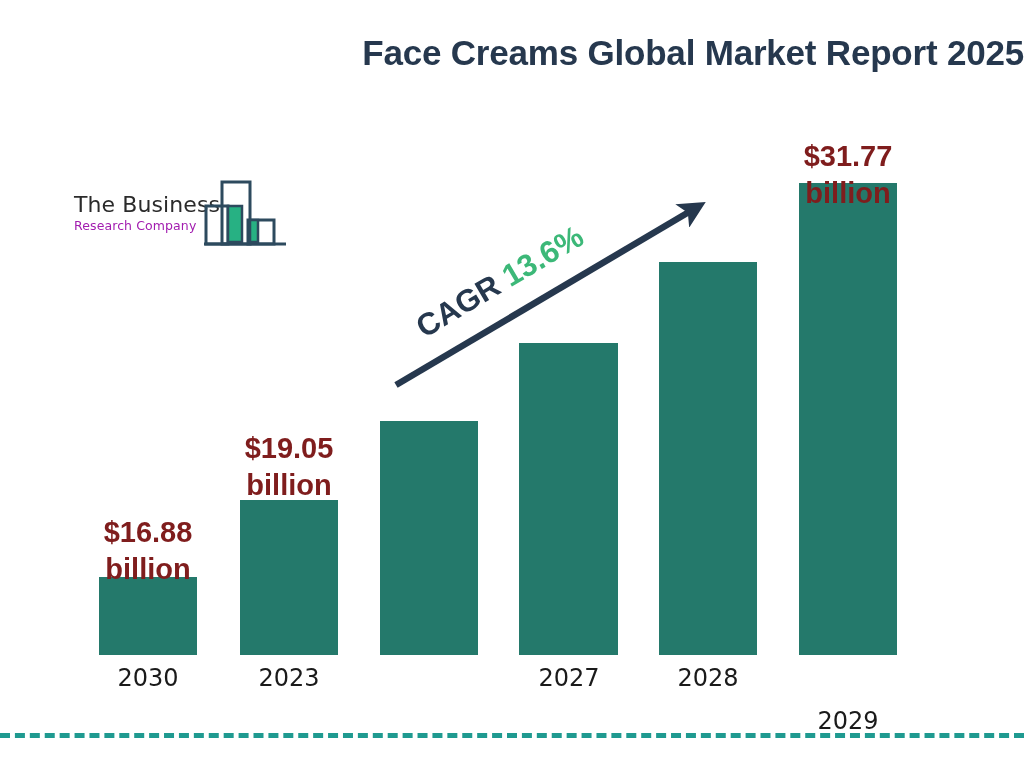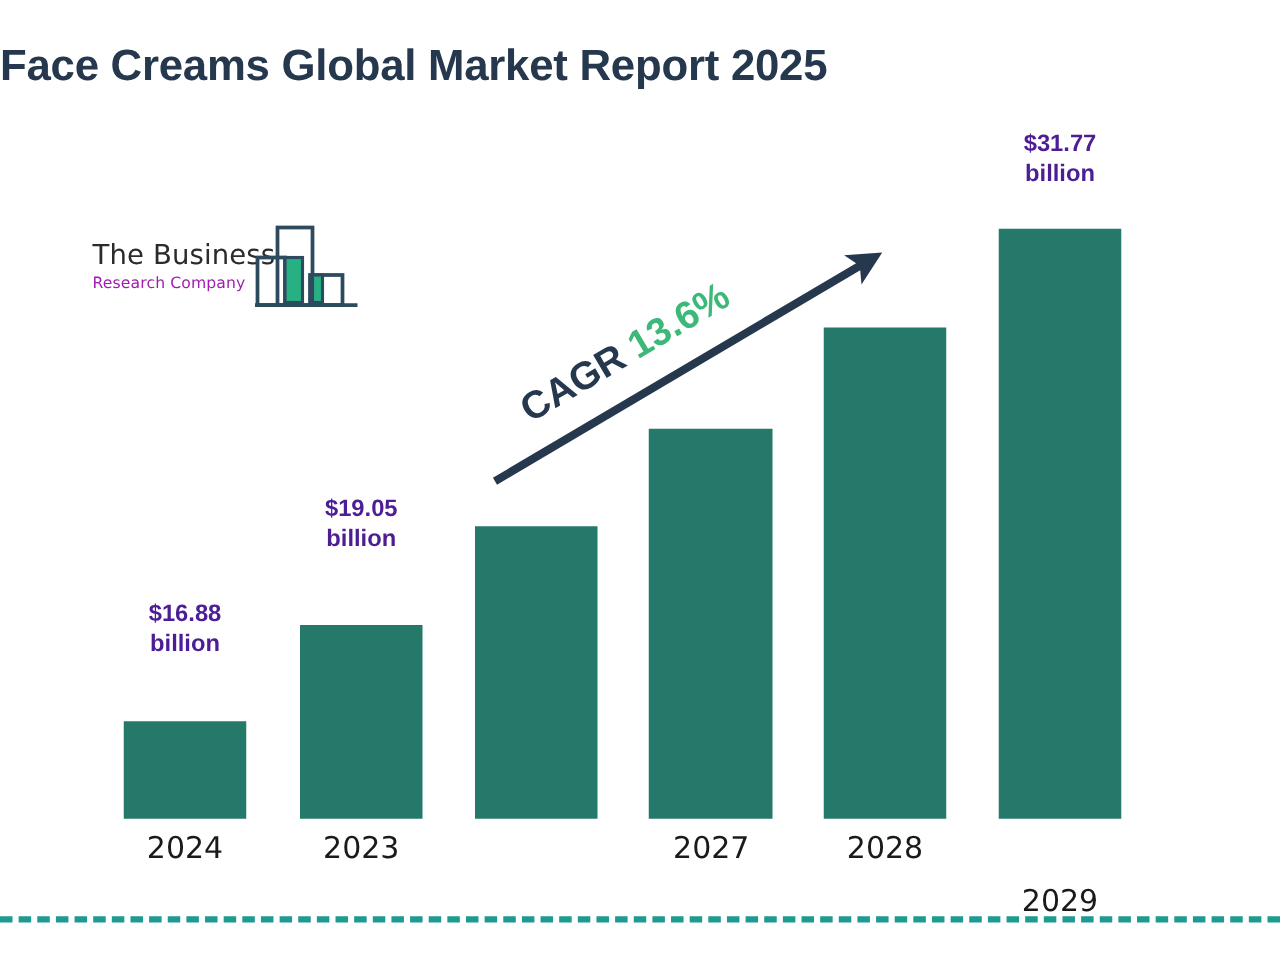--- a/index.html
+++ b/index.html
@@ -22,21 +22,21 @@
     width: 1024px;
     height: 768px;
   }
 
   
   #chart-title {
     position: absolute;
     left: 0;
     top: 34px;
     width: 1024px;
-    text-align: left;
+    text-align: right;
     font-size: 35px;
     font-weight: bold;
     color: #26384e;
     letter-spacing: -0.2px;
     line-height: 1.1;
     white-space: nowrap;
   }
 
   
   #logo {
@@ -84,25 +84,26 @@
     width: 1024px;
     height: 768px;
   }
   .bar {
     position: absolute;
     background: #24796b;
   }
   .bar-value {
     position: absolute;
     text-align: center;
-    font-size: 19px;
+    font-size: 29px;
     font-weight: bold;
-    color: #4c1d95;
+    color: #7f1d1d;
     line-height: 1.28;
     white-space: nowrap;
+    margin-top: 34px;
   }
   .x-tick {
     position: absolute;
     text-align: center;
     font-size: 24px;
     color: #1a1a1a;
     font-family: "DejaVu Sans", sans-serif;
     white-space: nowrap;
   }
 
@@ -183,21 +184,21 @@
     </div>
     <div class="bar-value" style="left:209px; top:396px; width:160px;">
       <div>$19.05</div>
       <div>billion</div>
     </div>
     <div class="bar-value" style="left:768px; top:104px; width:160px;">
       <div>$31.77</div>
       <div>billion</div>
     </div>
 
-    <div class="x-tick" style="left:88px;  top:664px; width:120px;">2024</div>
+    <div class="x-tick" style="left:88px;  top:664px; width:120px;">2030</div>
     <div class="x-tick" style="left:229px; top:664px; width:120px;">2023</div>
     <div class="x-tick" style="left:509px; top:664px; width:120px;">2027</div>
     <div class="x-tick" style="left:648px; top:664px; width:120px;">2028</div>
     <div class="x-tick" style="left:788px; top:664px; width:120px;margin-top:43px;">2029</div>
 
     <svg id="cagr-arrow" viewBox="0 0 1024 768">
       <defs>
         <marker id="arrowhead" markerWidth="4.2" markerHeight="4.2" refX="2.1" refY="2.1" orient="auto" markerUnits="strokeWidth">
           <path d="M0,0 L4.2,2.1 L0,4.2 L1.0,2.1 Z" fill="#26384e"></path>
         </marker>

